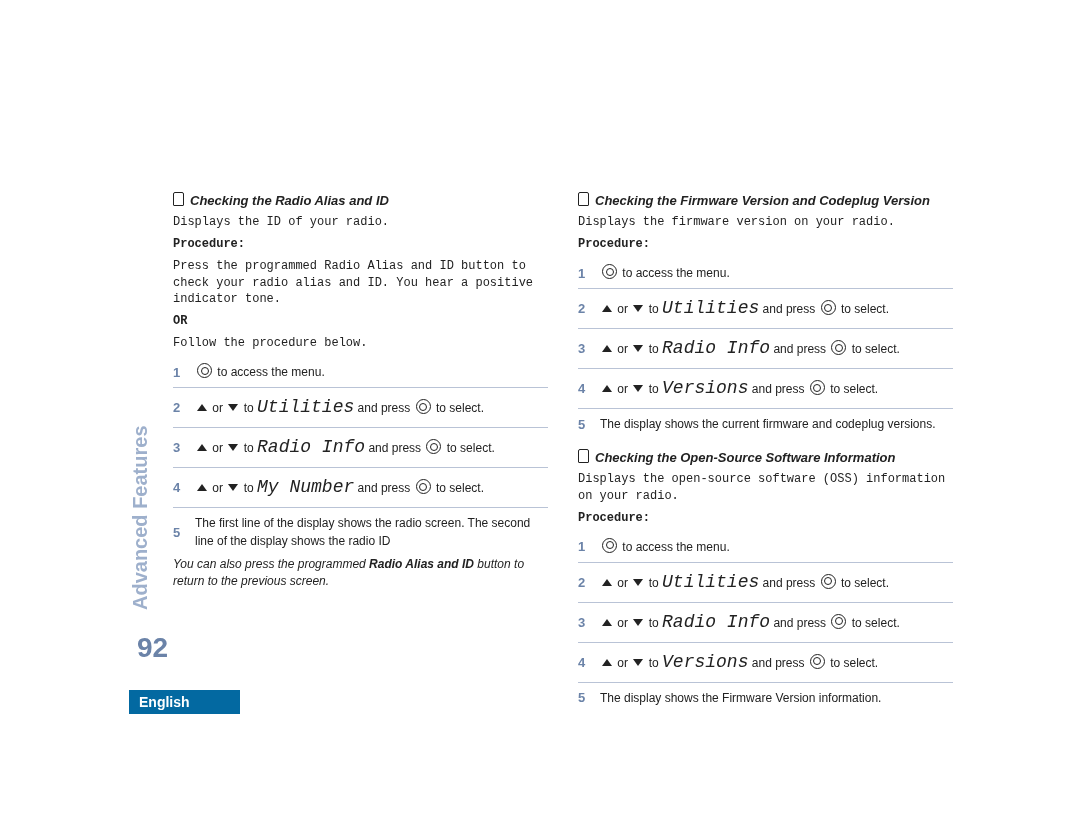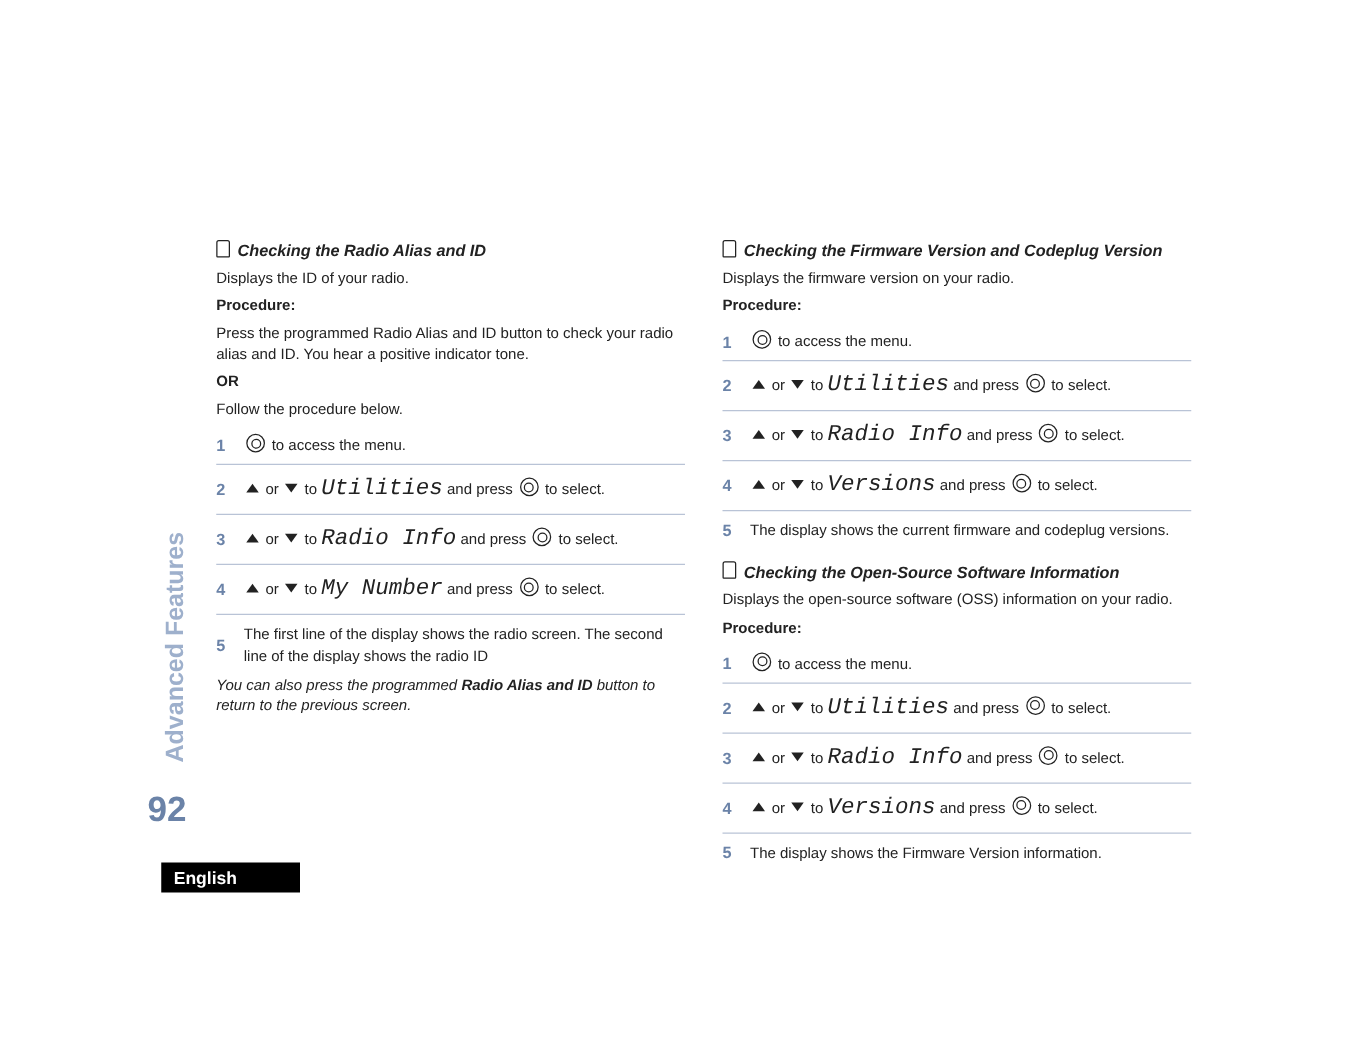--- a/index.html
+++ b/index.html
@@ -34,33 +34,33 @@
     top: 610px;
     transform: rotate(-90deg);
     transform-origin: left top;
     font-size: 20px;
     font-weight: bold;
     color: #9eb0cc;
     white-space: nowrap;
   }
   .pagenum {
     position: absolute;
-    left: 118px;
+    left: 137px;
     top: 632px;
     font-size: 28px;
     font-weight: bold;
     color: #6b83a8;
   }
   .langbox {
     position: absolute;
     left: 129px;
     top: 690px;
     width: 101px;
     height: 24px;
-    background: #000000;
+    background: #0369a1;
     color: #fff;
     font-weight: bold;
     font-size: 14px;
     padding-left: 10px;
     line-height: 24px;
   }
   .sec-title {
     font-size: 13px;
     font-weight: bold;
     font-style: italic;
@@ -71,20 +71,21 @@
     width: 9px;
     height: 12px;
     border: 1px solid #222;
     border-radius: 2px 2px 1px 1px;
     margin-right: 6px;
     vertical-align: -1px;
   }
   .body-text {
     margin: 4px 0 6px 0;
     line-height: 1.35;
+    font-family: Liberation Mono, monospace;
   }
   .bold { font-weight: bold; }
   .step-row {
     display: flex;
     border-bottom: 1px solid #b9c3d6;
     padding: 6px 0 6px 0;
     align-items: center;
   }
   .step-row.last { border-bottom: none; }
   .step-num {

